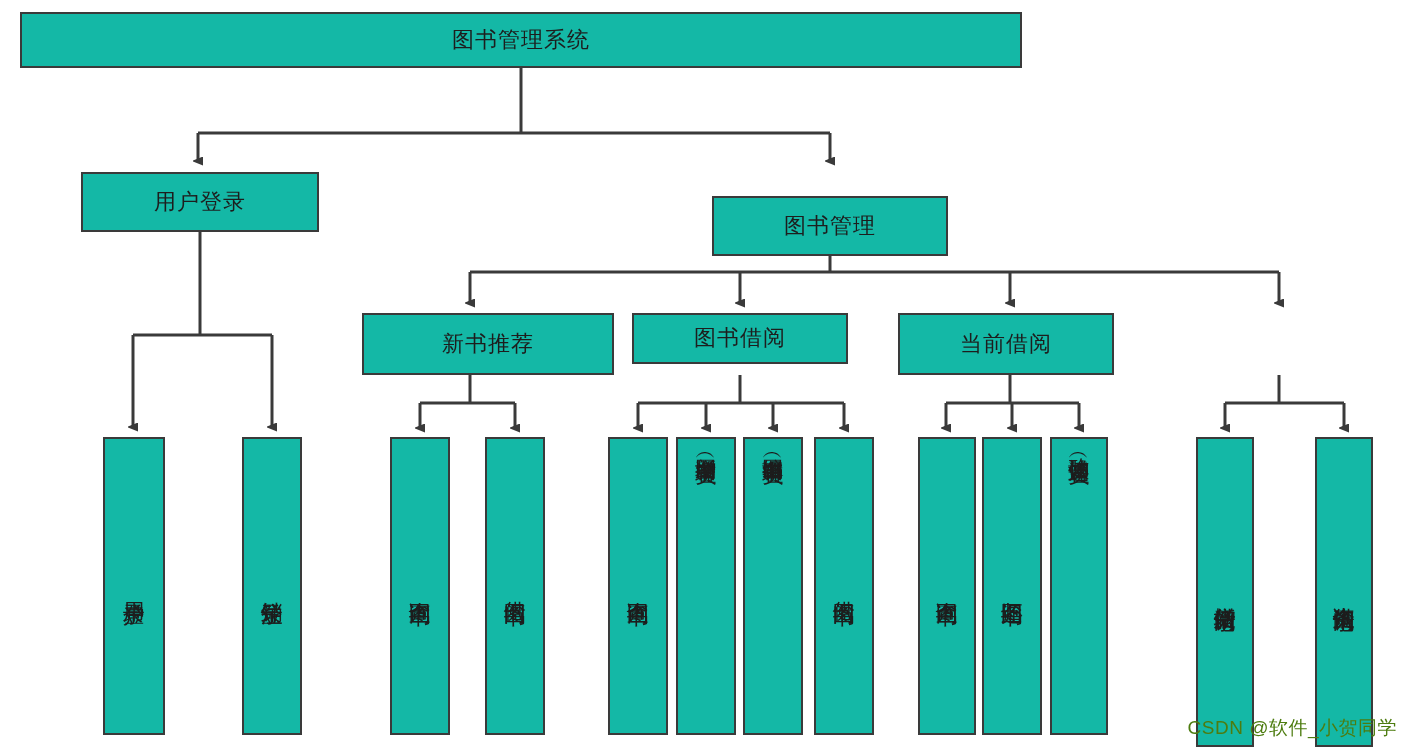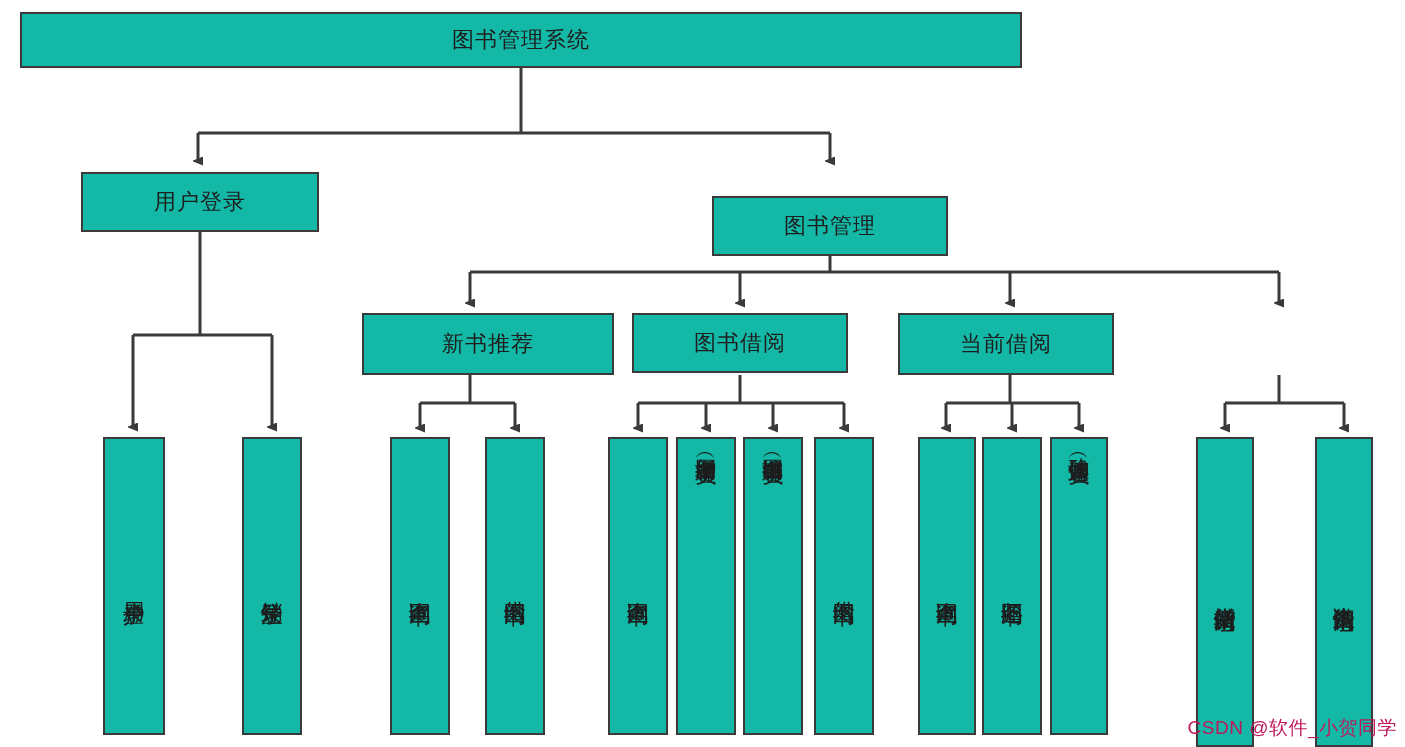--- a/index.html
+++ b/index.html
@@ -60,21 +60,21 @@
     width: 1405px;
     height: 747px;
     z-index: 1;
     pointer-events: none;
   }
   .watermark {
     position: absolute;
     right: 8px;
     bottom: 6px;
     font-size: 19px;
-    color: #be185d;
+    color: #4d7c0f;
     letter-spacing: 0.5px;
     white-space: nowrap;
     z-index: 5;
   }
 </style>
 </head>
 <body>
 
 <div id="canvas">
 
@@ -135,21 +135,21 @@
   <div class="node h" style="left:81px; top:172px; width:238px; height:60px;">
     <span>用户登录</span>
   </div>
   <div class="node h" style="left:712px; top:172px; width:236px; height:60px;margin-top:24px;">
     <span>图书管理</span>
   </div>
 
   <div class="node h" style="left:362px; top:313px; width:252px; height:62px;">
     <span>新书推荐</span>
   </div>
-  <div class="node h" style="left:632px; top:313px; width:216px; height:60px;">
+  <div class="node h" style="left:632px; top:313px; width:216px; height:51px;">
     <span>图书借阅</span>
   </div>
   <div class="node h" style="left:898px; top:313px; width:216px; height:62px;">
     <span>当前借阅</span>
   </div>
 
   <div class="node v" style="left:103px; top:437px; width:62px; height:298px;">
     <span class="vtext">用户登录</span>
   </div>
   <div class="node v" style="left:242px; top:437px; width:60px; height:298px;">

